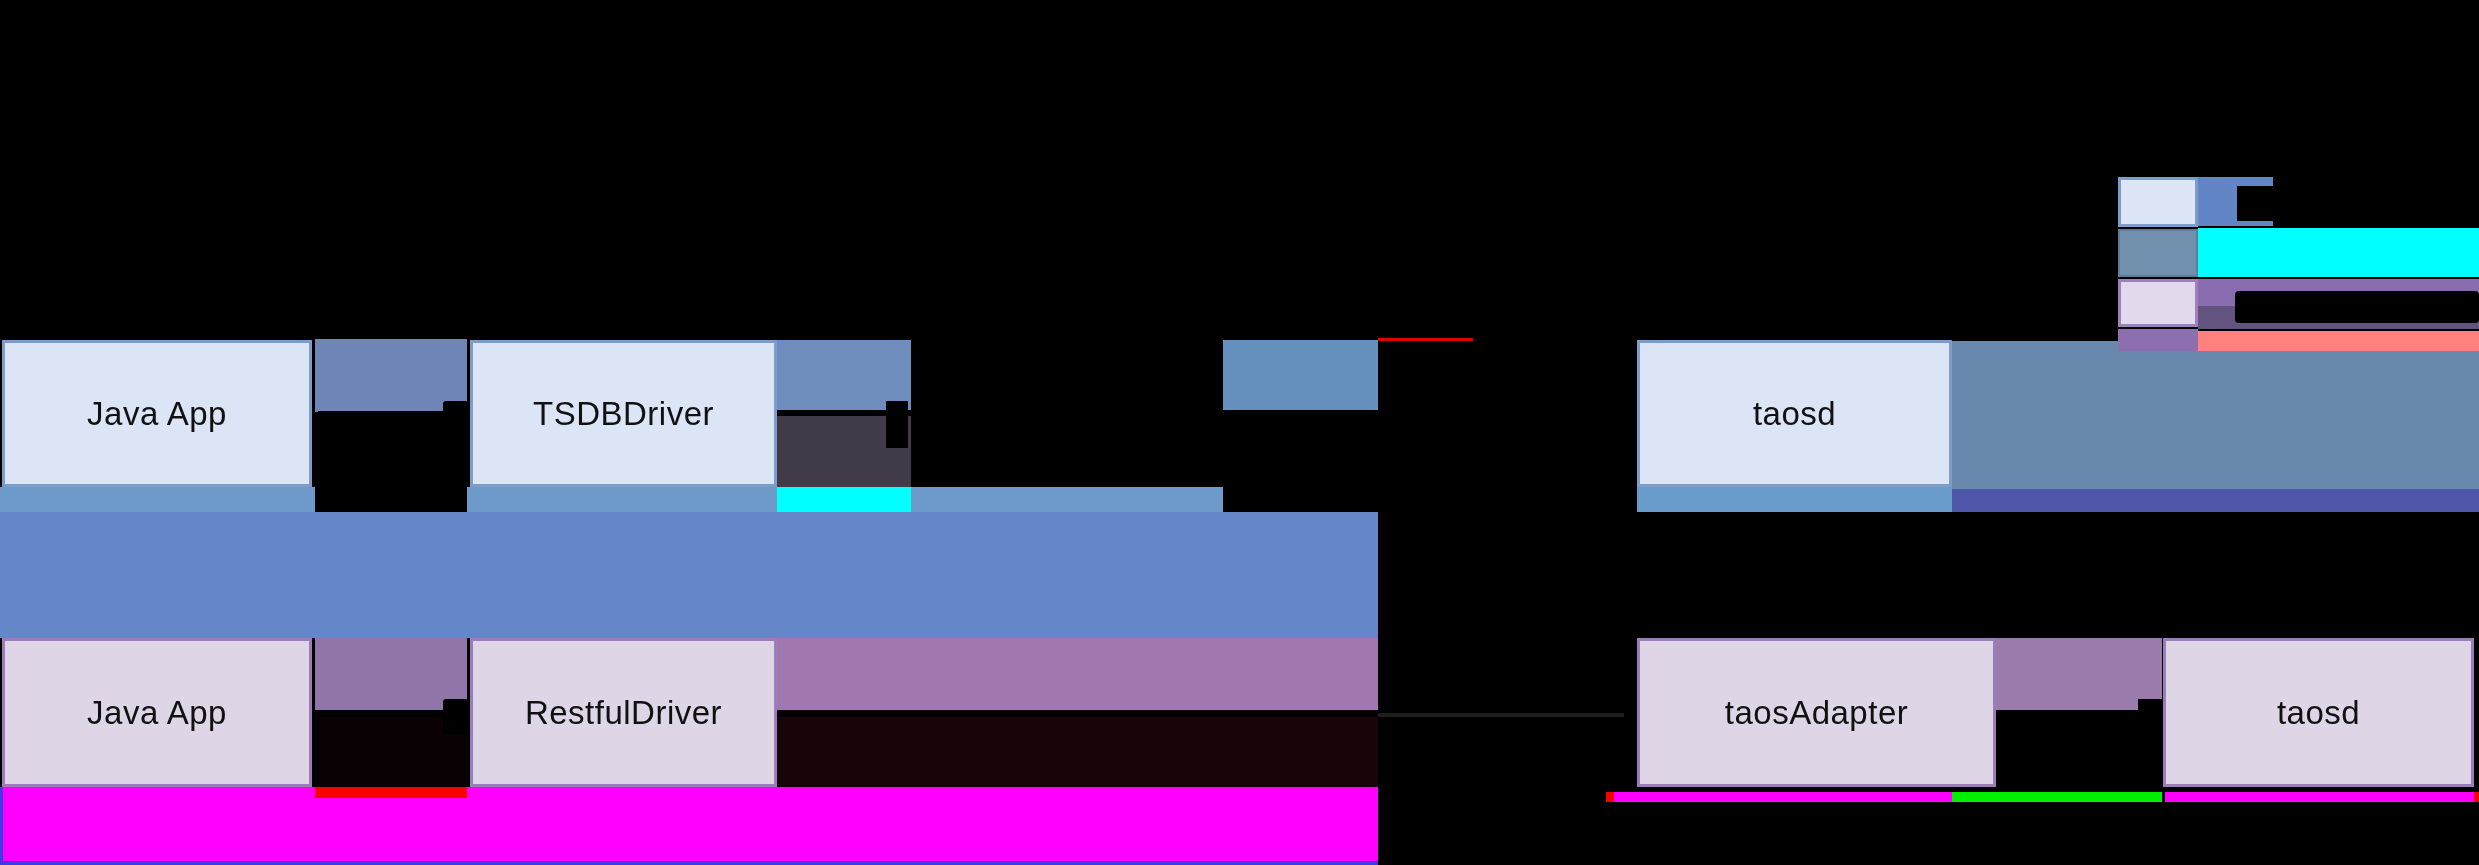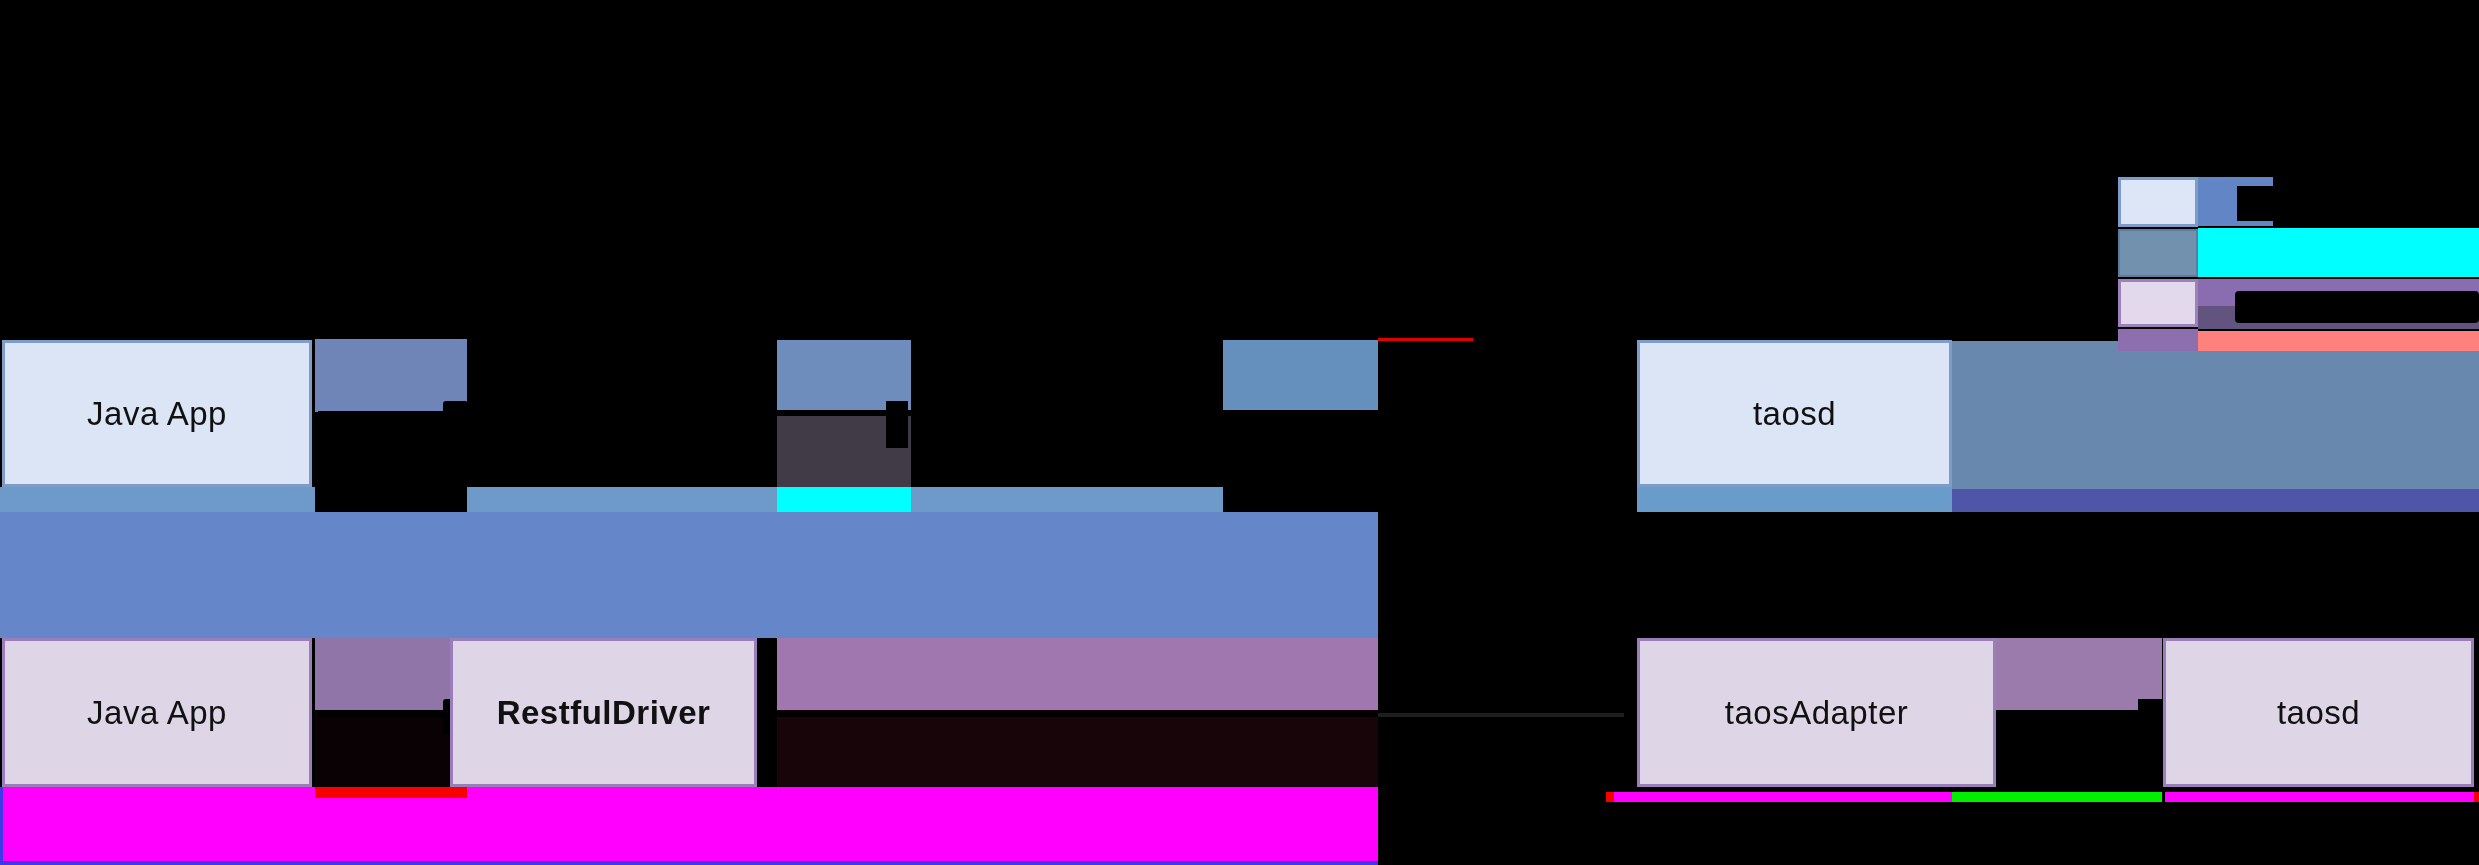--- a/index.html
+++ b/index.html
@@ -42,20 +42,23 @@
 
   <div class="blob" style="left:1630px;top:404px;width:19px;height:17px;border-radius:2px;"></div>
 
   <div class="abs" style="left:1952px;top:341px;width:527px;height:148px;background:#6889ad;"></div>
   <div class="abs" style="left:1952px;top:489px;width:527px;height:23px;background:#4f55a8;"></div>
   <div class="abs" style="left:1637px;top:487px;width:315px;height:25px;background:#699ccb;"></div>
 
   <div class="node node-blue" style="left:2px;top:340px;width:310px;height:147px;">
     <span class="lbl">Java App</span>
   </div>
+  <div class="node node-blue" style="left:470px;top:340px;width:307px;height:147px;">
+    <span class="lbl">TSDBDriver</span>
+  </div>
   <div class="node node-blue" style="left:1637px;top:340px;width:315px;height:147px;">
     <span class="lbl">taosd</span>
   </div>
 
   <div class="abs" style="left:0;top:787px;width:1378px;height:74px;background:#ff00ff;"></div>
   <div class="abs" style="left:0;top:861px;width:1378px;height:4px;background:#3f3ae8;"></div>
   <div class="abs" style="left:0;top:787px;width:3px;height:78px;background:#3f3ae8;"></div>
 
   <div class="abs" style="left:315px;top:638px;width:152px;height:72px;background:#9076a8;"></div>
   <div class="abs" style="left:315px;top:710px;width:152px;height:77px;background:#0a0105;"></div>
@@ -75,21 +78,21 @@
 
   <div class="abs" style="left:1606px;top:792px;width:8px;height:10px;background:#f70000;"></div>
   <div class="abs" style="left:1614px;top:792px;width:338px;height:10px;background:#ff00ff;"></div>
   <div class="abs" style="left:1952px;top:792px;width:210px;height:10px;background:#00f000;"></div>
   <div class="abs" style="left:2165px;top:792px;width:309px;height:10px;background:#ff00ff;"></div>
   <div class="abs" style="left:2474px;top:792px;width:5px;height:10px;background:#f70000;"></div>
 
   <div class="node node-purple" style="left:2px;top:638px;width:310px;height:149px;">
     <span class="lbl">Java App</span>
   </div>
-  <div class="node node-purple" style="left:450px;top:638px;width:307px;height:149px;font-weight:bold;">
+  <div class="node node-purple" style="left:470px;top:638px;width:307px;height:149px;">
     <span class="lbl">RestfulDriver</span>
   </div>
   <div class="node node-purple" style="left:1637px;top:638px;width:359px;height:149px;">
     <span class="lbl">taosAdapter</span>
   </div>
   <div class="node node-purple" style="left:2163px;top:638px;width:311px;height:149px;">
     <span class="lbl">taosd</span>
   </div>
 
   <div class="abs" style="left:2110px;top:170px;width:369px;height:185px;">

